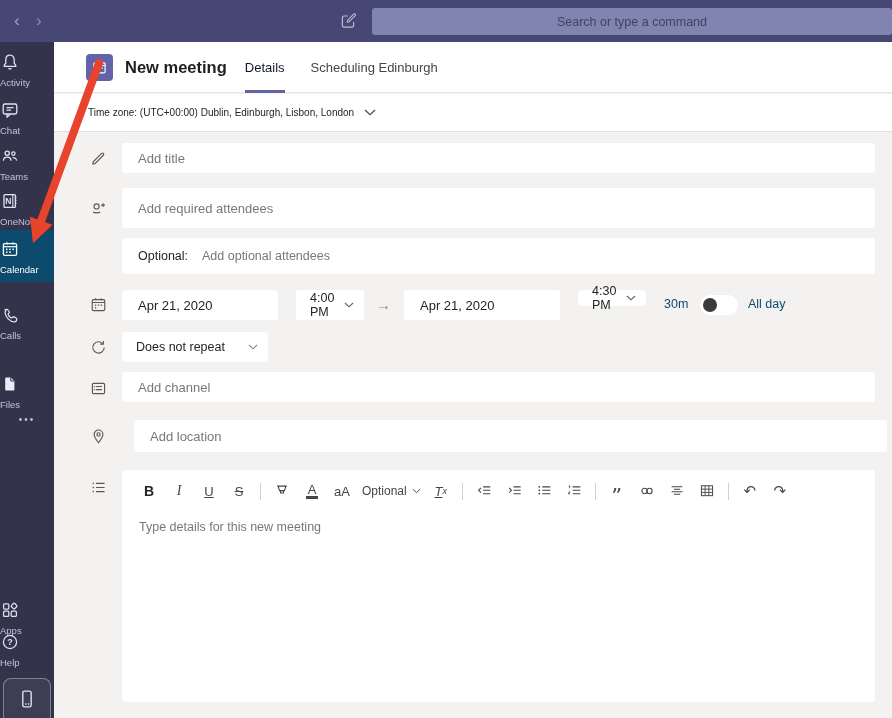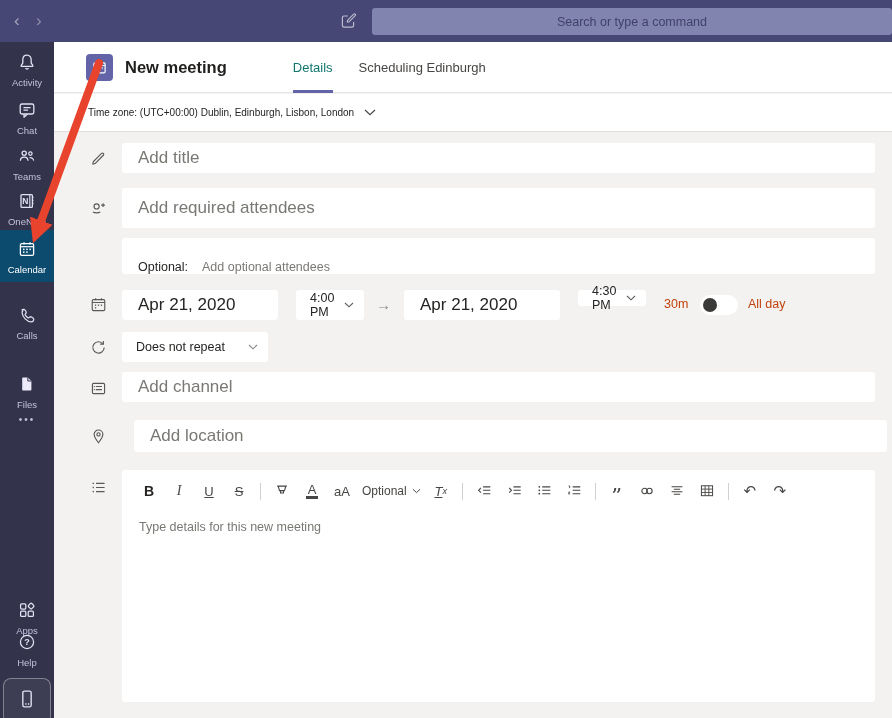--- a/index.html
+++ b/index.html
@@ -11,56 +11,56 @@
   .nav-chev{position:absolute;top:9px;font-size:17px;color:rgba(255,255,255,.5);cursor:pointer;line-height:24px;}
   .chev-back{left:14px;}
   .chev-fwd{left:36px;color:rgba(255,255,255,.38);}
   .compose{position:absolute;left:338px;top:11px;opacity:.75;}
   .searchbox{position:absolute;left:372px;top:8px;right:0;height:27px;background:#8184ae;
      border:none;border-radius:3px;text-align:center;font-size:12.5px;color:#2f3158;outline:none;}
   .searchbox::placeholder{color:#40426b;opacity:1;}
 
   
   .rail{position:absolute;left:0;top:42px;width:54px;height:676px;background:#33334b;z-index:4;}
-  .rail-item{position:absolute;left:0;width:54px;text-align:center;cursor:pointer;color:#d7d6ea;}
+  .rail-item{position:absolute;left:0;width:54px;cursor:pointer;color:#d7d6ea;}
   .rail-item .rlabel{font-size:9.5px;color:#c3c2dd;margin-top:1px;line-height:11px;}
   .rail-item.sel{background:#0c4a6e;padding-top:9px;height:52px;}
   .rail-item.sel .rlabel{color:#ffffff;}
   .rail-ic{display:inline-block;}
   .more-dots{position:absolute;left:0;top:372px;width:54px;text-align:center;
      color:#c3c2dd;font-size:10px;letter-spacing:2px;cursor:pointer;}
   .phone-btn{position:absolute;left:3px;top:636px;width:48px;height:46px;border:1.5px solid rgba(255,255,255,.35);
      border-radius:8px;background:rgba(255,255,255,.05);text-align:center;padding-top:8px;cursor:pointer;}
 
   
   .main{position:absolute;left:54px;top:42px;width:838px;height:676px;background:#f3f2f1;}
   .hdr{position:absolute;left:0;top:0;width:838px;height:51px;background:#fff;border-bottom:1px solid #e8e6e4;
       display:flex;align-items:center;padding-left:32px;}
   .hdr-icon{width:27px;height:27px;background:#6264a7;border-radius:4px;display:flex;align-items:center;
       justify-content:center;margin-right:12px;flex:0 0 auto;}
   .hdr-title{font-size:16.5px;font-weight:bold;color:#201f1e;margin-right:18px;white-space:nowrap;}
   .tabs{display:flex;height:51px;align-items:center;gap:26px;}
   .tab{position:relative;height:51px;display:flex;align-items:center;font-size:13px;color:#484644;cursor:pointer;}
-  .tab.active{color:#0f766e;margin-left:48px;}
+  .tab.active{color:#0f172a;}
   .tab.active::after{content:"";position:absolute;left:0;right:0;bottom:0;height:3px;background:#6264a7;}
   .tzrow{position:absolute;left:0;top:52px;width:838px;height:38px;background:#fff;border-bottom:1px solid #e1dfdd;
       display:flex;align-items:center;padding-left:34px;gap:10px;cursor:pointer;}
   .tztext{font-size:10px;color:#252423;}
 
   
   .ficon{position:absolute;left:35px;}
   .wbox{position:absolute;background:#fff;border-radius:3px;}
   .inp{width:100%;height:100%;border:none;background:transparent;outline:none;
-       padding:0 0 0 16px;font-size:17px;color:#252423;}
+       padding:0 0 0 16px;font-size:13px;color:#252423;}
   .inp::placeholder{color:#7a7874;opacity:1;}
   .valbox{display:flex;align-items:center;padding:0 10px 0 14px;font-size:12.5px;color:#252423;cursor:pointer;}
   .valbox .vtext{flex:1;}
   .optlabel{font-size:12.5px;color:#252423;margin:0 14px 0 16px;}
   .ph{color:#7a7874;font-size:12.5px;}
-  .inline-lbl{position:absolute;font-size:12.5px;color:#c2410c;}
+  .inline-lbl{position:absolute;font-size:12.5px;color:#0c4a6e;}
   .toggle{position:absolute;width:38px;height:20px;background:#fff;border-radius:10px;cursor:pointer;}
   .toggle .knob{position:absolute;left:3px;top:3px;width:14px;height:14px;border-radius:50%;background:#3b3a39;}
   .datearrow{position:absolute;font-size:15px;color:#8a8886;}
 
   
   .editor{position:absolute;left:68px;top:428px;width:753px;height:232px;background:#fff;border-radius:3px;}
   .etoolbar{display:flex;align-items:center;gap:4px;padding:8px 10px 4px 14px;flex-wrap:nowrap;}
   .tbtn{min-width:26px;height:26px;display:flex;align-items:center;justify-content:center;
        color:#484644;font-size:13px;cursor:pointer;border-radius:2px;padding:0 3px;}
   .tb-b{font-weight:800;font-size:14px;color:#252423;}
@@ -228,21 +228,21 @@
 
     <svg class="ficon" style="top:157px" width="19" height="19" viewBox="0 0 20 20">
       <circle cx="8" cy="7.8" r="2.7" fill="none" stroke="#5a5855" stroke-width="1.2"></circle>
       <path d="M4.2 13.6a4.8 2.4 0 0 0 7.6 0" fill="none" stroke="#5a5855" stroke-width="1.2"></path>
       <path d="M14.8 4.4v4M12.8 6.4h4" stroke="#5a5855" stroke-width="1.2"></path>
     </svg>
     <div class="wbox" style="left:68px;top:146px;width:753px;height:40px">
       <input class="inp" placeholder="Add required attendees" style="">
     </div>
 
-    <div class="wbox" style="left:68px;top:196px;width:753px;height:36px;display:flex;align-items:flex-end">
+    <div class="wbox" style="left:68px;top:196px;width:753px;height:36px;display:flex;align-items:center">
       <span class="optlabel">Optional:</span>
       <span class="ph">Add optional attendees</span>
     </div>
 
     <svg class="ficon" style="top:253px" width="19" height="19" viewBox="0 0 20 20">
       <rect x="3.4" y="4.8" width="13.2" height="11.6" rx="1.4" fill="none" stroke="#5a5855" stroke-width="1.2"></rect>
       <path d="M3.4 7.9h13.2" stroke="#5a5855" stroke-width="1.1"></path>
       <path d="M7 3.4v2.2M13 3.4v2.2" stroke="#5a5855" stroke-width="1.2"></path>
       <rect x="6.2" y="10" width="1.4" height="1.4" fill="#5a5855"></rect>
         <rect x="9.3" y="10" width="1.4" height="1.4" fill="#5a5855"></rect>

